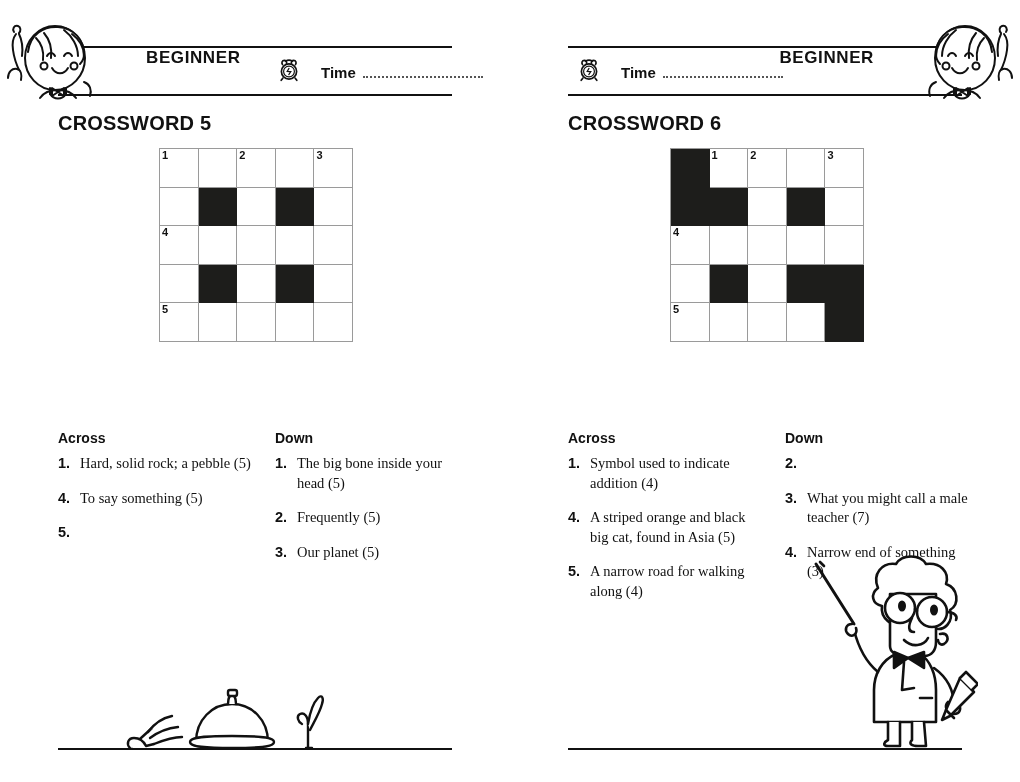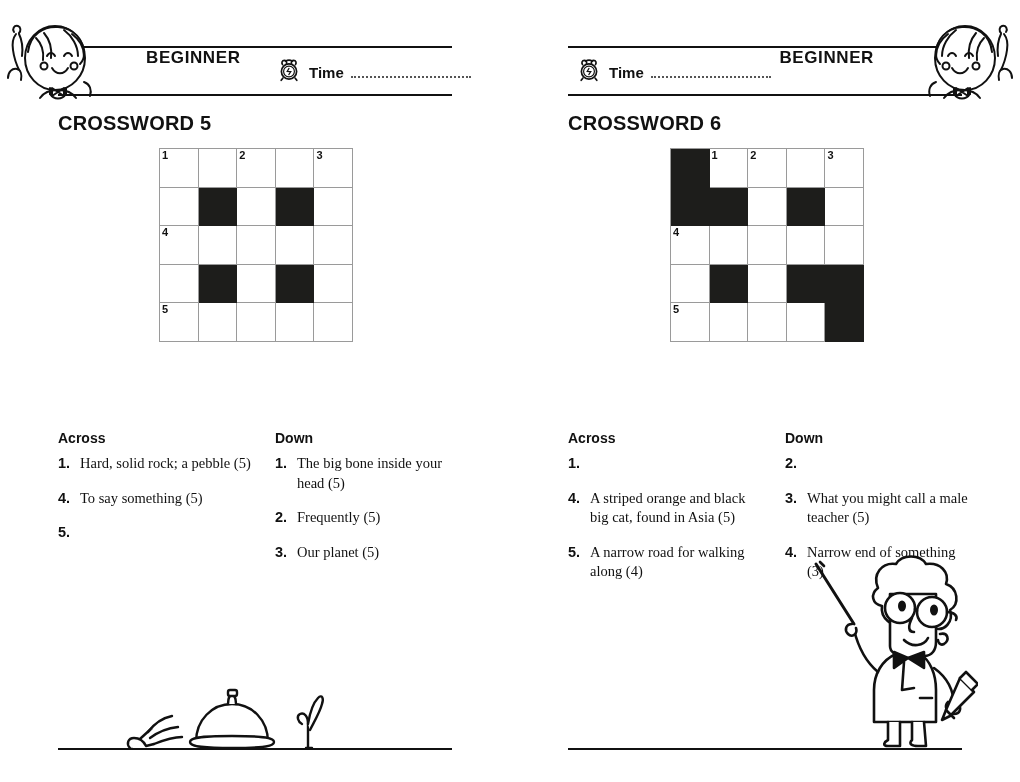--- a/index.html
+++ b/index.html
@@ -60,20 +60,21 @@
     align-items: center;
     gap: 7px;
   }
   .page-left  .time-block { left: 218px; }
   .page-right .time-block { left: 8px; }
 
   .time-label {
     font-size: 15px;
     font-weight: bold;
     color: #111;
+    margin-left: 12px;
   }
   .time-line {
     width: 120px;
     height: 1px;
     margin-top: 8px;
     border-bottom: 2px dotted #555;
   }
 
   
   .girl {
@@ -456,40 +457,41 @@
       <div class="cell"></div>
       <div class="cell black"></div>
     </div>
 
   <div class="clues">
     <div class="clue-col across">
       <div class="clue-heading">Across</div>
       <ul class="clue-list" id="across-1">
           <li class="clue-item">
             <span class="clue-num">1.</span>
+            <span class="clue-text">Symbol used to indicate addition (4)</span>
           </li>
           <li class="clue-item">
             <span class="clue-num">4.</span>
             <span class="clue-text">A striped orange and black big cat, found in Asia (5)</span>
           </li>
           <li class="clue-item">
             <span class="clue-num">5.</span>
             <span class="clue-text">A narrow road for walking along (4)</span>
           </li>
         </ul>
     </div>
     <div class="clue-col down">
       <div class="clue-heading">Down</div>
       <ul class="clue-list" id="down-1">
           <li class="clue-item">
             <span class="clue-num">2.</span>
           </li>
           <li class="clue-item">
             <span class="clue-num">3.</span>
-            <span class="clue-text">What you might call a male teacher (5)</span>
+            <span class="clue-text">What you might call a male teacher (7)</span>
           </li>
           <li class="clue-item">
             <span class="clue-num">4.</span>
             <span class="clue-text">Narrow end of something (3)</span>
           </li>
         </ul>
     </div>
   </div>
 
   <div class="teacher">

